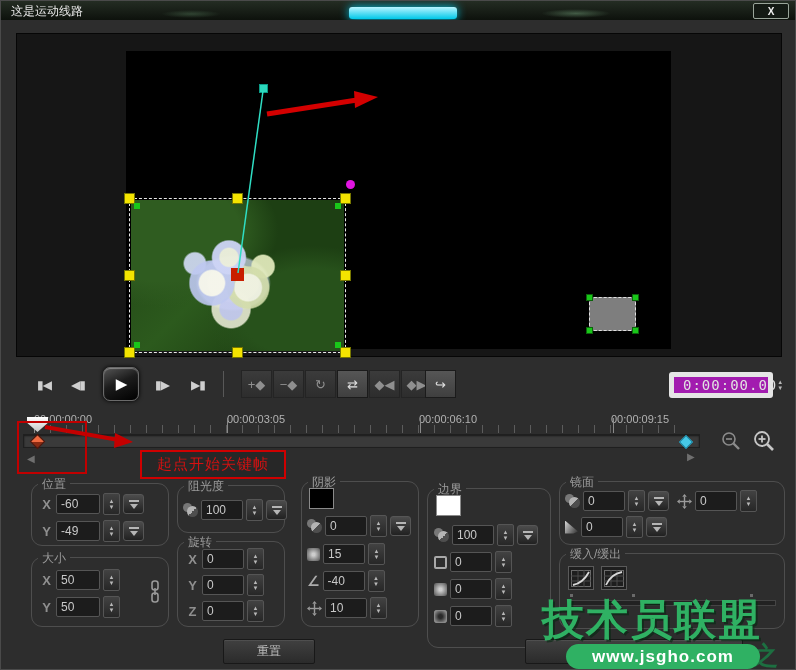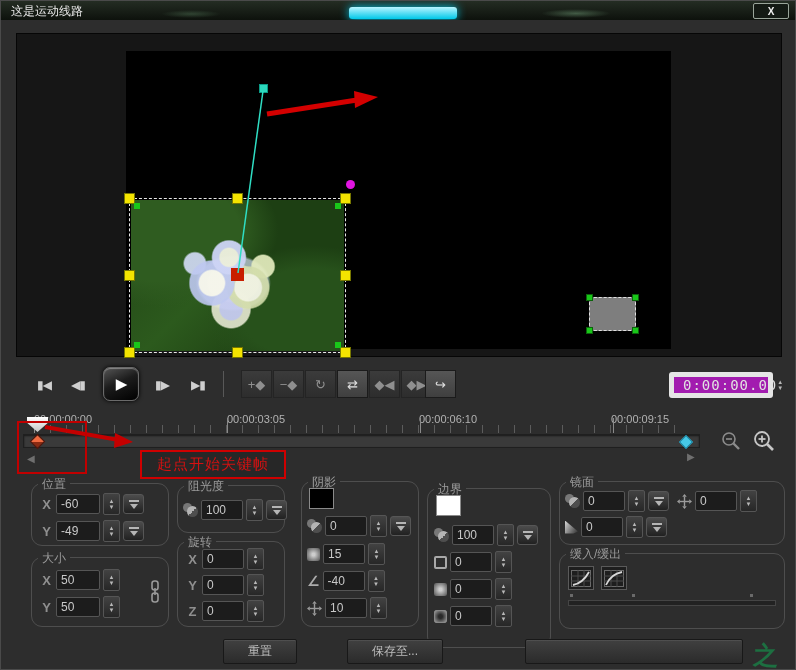--- a/index.html
+++ b/index.html
@@ -404,19 +404,20 @@
           <line x1="0" y1="11" x2="20" y2="11" stroke="#4a4a4a"></line>
         <path d="M2 15 Q7 4 18 2" fill="none" stroke="#d8d8d8" stroke-width="1.8"></path>
       </svg>
     </span>
     <div class="abs" style="left:8px;top:46px;width:206px;height:4px;background:#222;border:1px solid #454545;"></div>
     <div class="abs" style="left:10px;top:40px;width:3px;height:3px;background:#6a6a6a;"></div>
     <div class="abs" style="left:72px;top:40px;width:3px;height:3px;background:#6a6a6a;"></div>
     <div class="abs" style="left:190px;top:40px;width:3px;height:3px;background:#6a6a6a;"></div>
   </div>
 
-  <button class="fbtn" style="left:222px;width:74px;">重置</button>
-  <button class="fbtn" style="left:346px;width:96px;">保存至...</button>
+  <button class="fbtn" style="left:222px;width:92px;">重置</button>
   <button class="fbtn" style="left:524px;width:218px;"></button>
 
   <div class="abs wm-suffix" style="z-index:89;">之家</div>
+  <div class="abs wm-title" style="z-index:90;">技术员联盟</div>
+  <div class="abs wm-pill" style="z-index:91;">www.jsgho.com</div>
 
 </div>
 
 </body></html>

